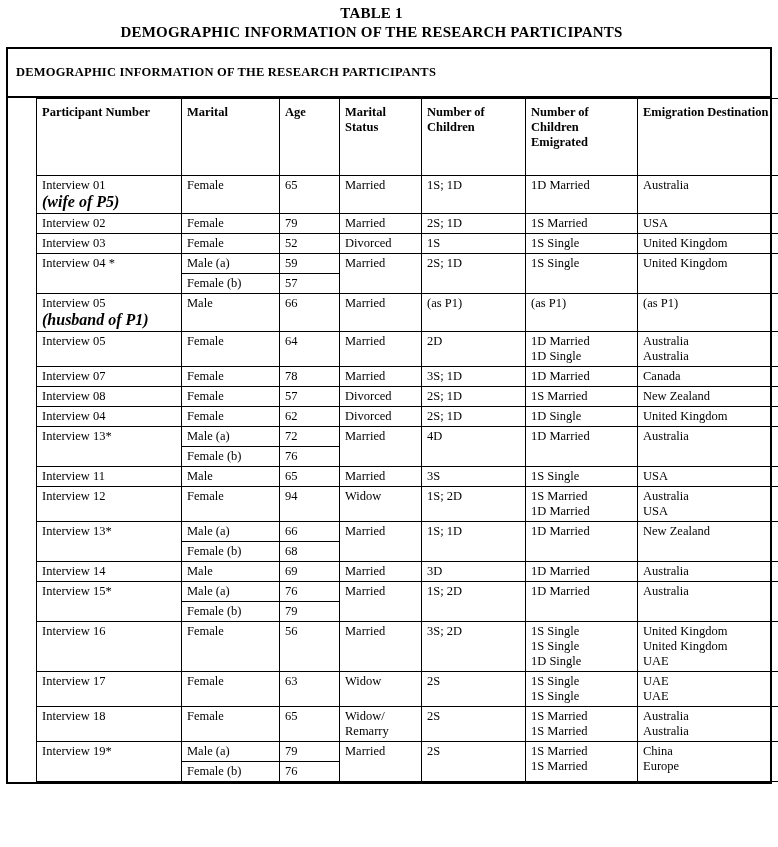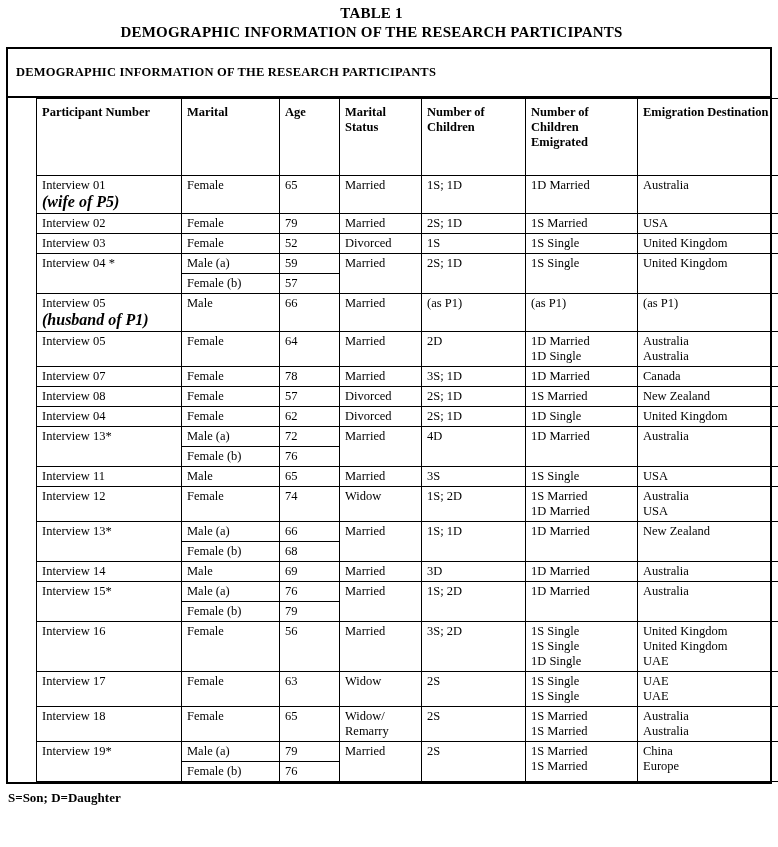--- a/index.html
+++ b/index.html
@@ -239,21 +239,21 @@
             <td class="cell">Male</td>
             <td class="cell">65</td>
             <td class="cell multi">Married</td>
             <td class="cell">3S</td>
             <td class="cell-top multi">1S Single</td>
             <td class="cell-top multi">USA</td>
           </tr>
           <tr>
             <td class="pnum" rowspan="1">Interview 12</td>
             <td class="cell">Female</td>
-            <td class="cell">74</td>
+            <td class="cell">94</td>
             <td class="cell multi">Widow</td>
             <td class="cell">1S; 2D</td>
             <td class="cell-top multi">1S Married<br>1D Married</td>
             <td class="cell-top multi">Australia<br>USA</td>
           </tr>
           <tr>
             <td class="pnum" rowspan="2">Interview 13*</td>
             <td class="cell">Male (a)</td>
             <td class="cell">66</td>
             <td class="cell" rowspan="2">Married</td>
@@ -325,16 +325,15 @@
           </tr>
           <tr>
             <td class="cell">Female (b)</td>
             <td class="cell">76</td>
           </tr>
         </tbody>
     </table>
   </div>
 
   <div class="footnotes">
-    <div>S=Son; D=Daughter</div>
   </div>
 
 </div>
 
 </body></html>

